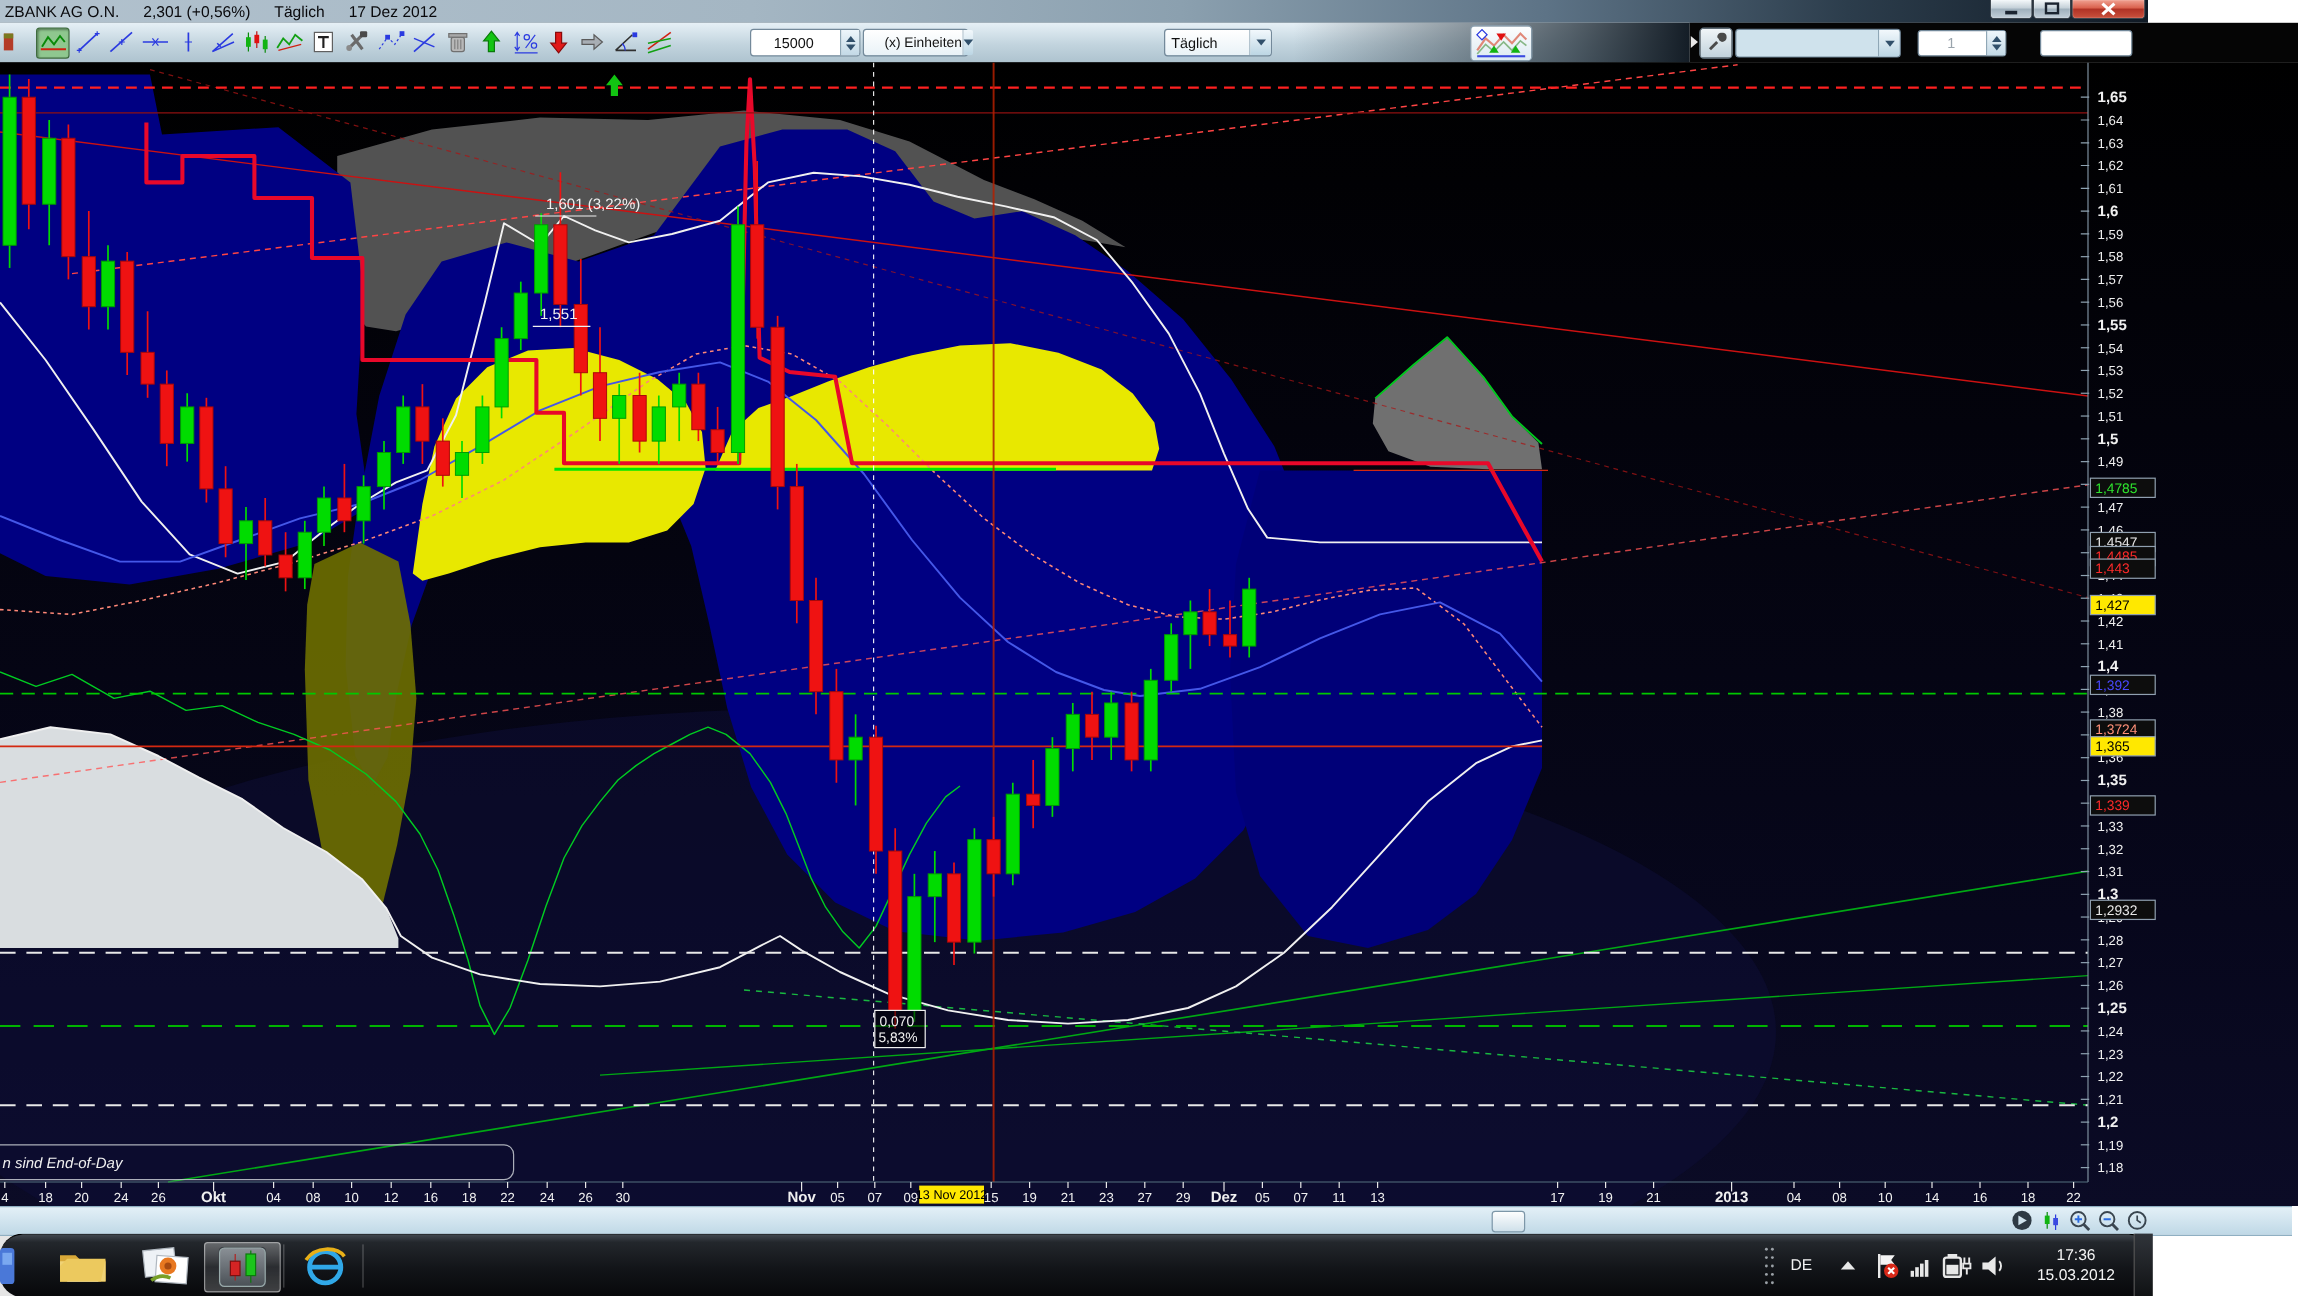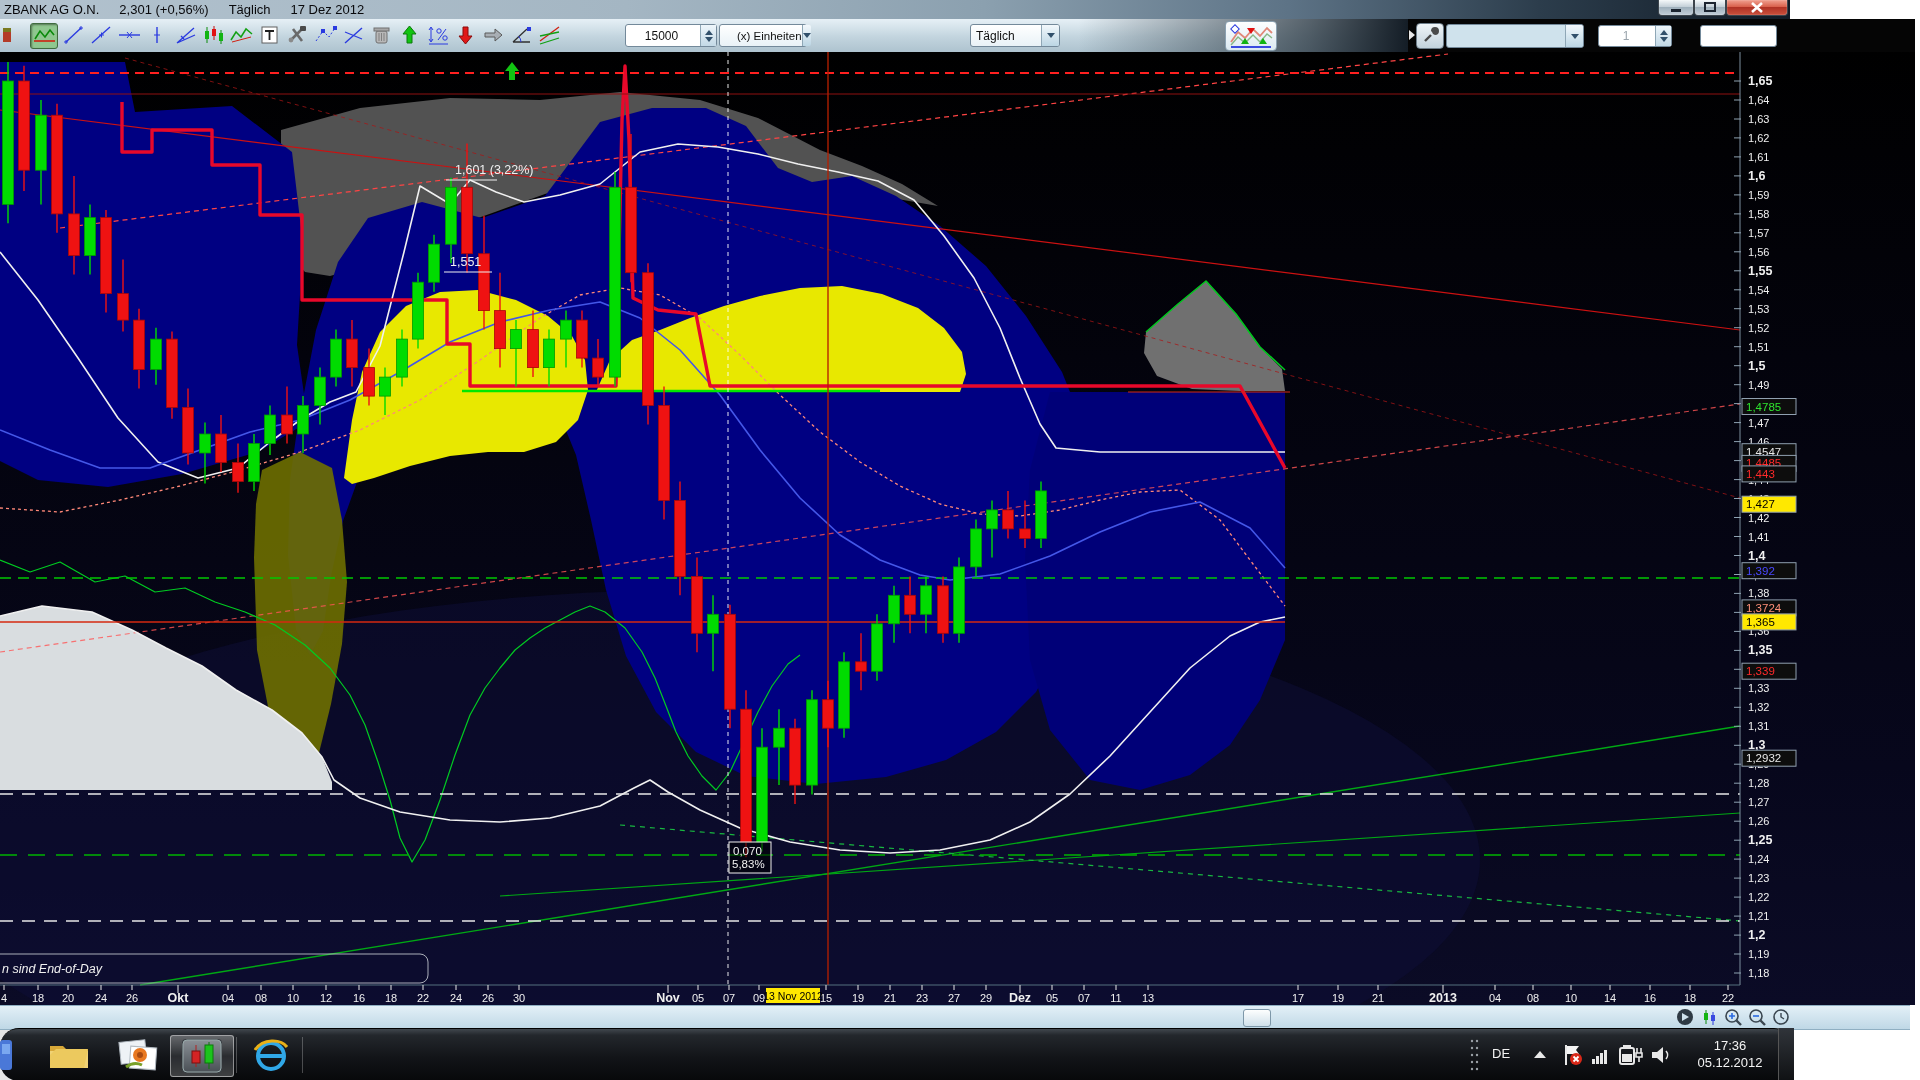--- a/index.html
+++ b/index.html
@@ -810,18 +810,18 @@
         </svg>
     </div>
     <div class="abs" style="left:1650px;top:15px;">
       <svg width="24" height="22">
           <polygon points="2,8 7,8 13,3 13,19 7,14 2,14" fill="#e8e8e8"></polygon>
           <path d="M16 7a6 6 0 0 1 0 8" stroke="#e8e8e8" stroke-width="1.6" fill="none"></path>
         </svg>
     </div>
     <div id="clock" class="abs" style="left:1688px;width:84px;text-align:center;">
       <div>17:36</div>
-      <div>05.12.2012</div>
+      <div>15.03.2012</div>
     </div>
   </div>
   <div id="showdesk" class="abs"></div>
 
 </div>
 
 </body></html>

